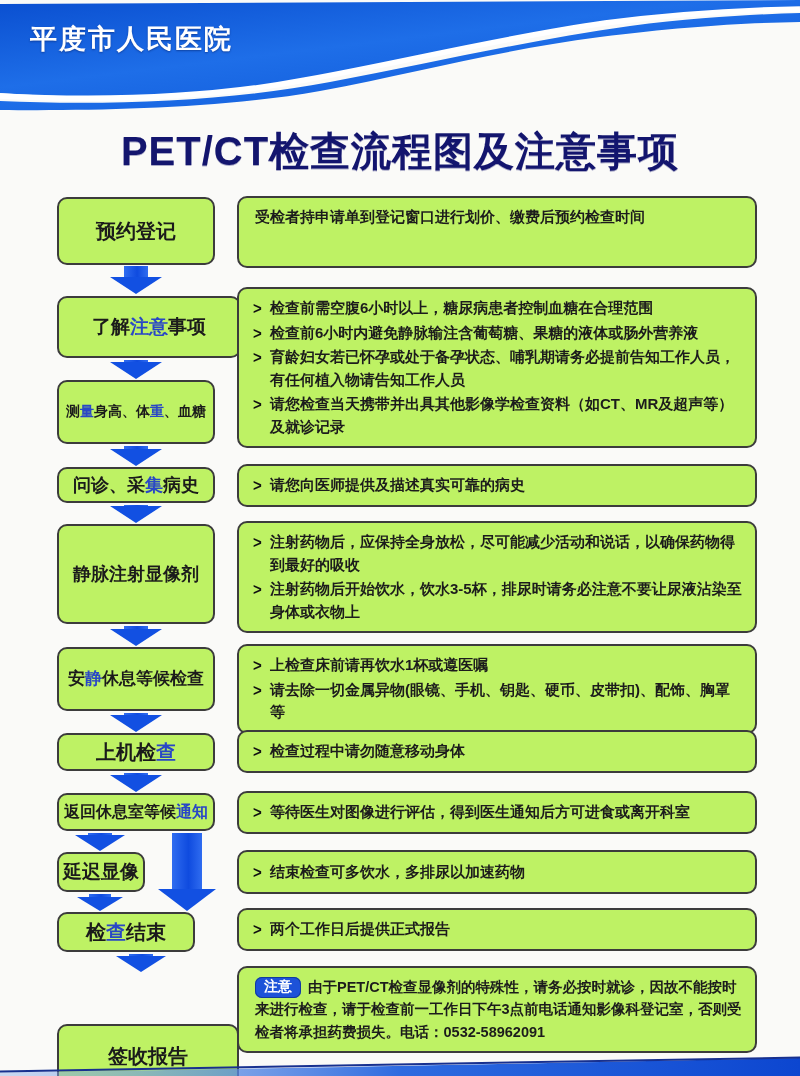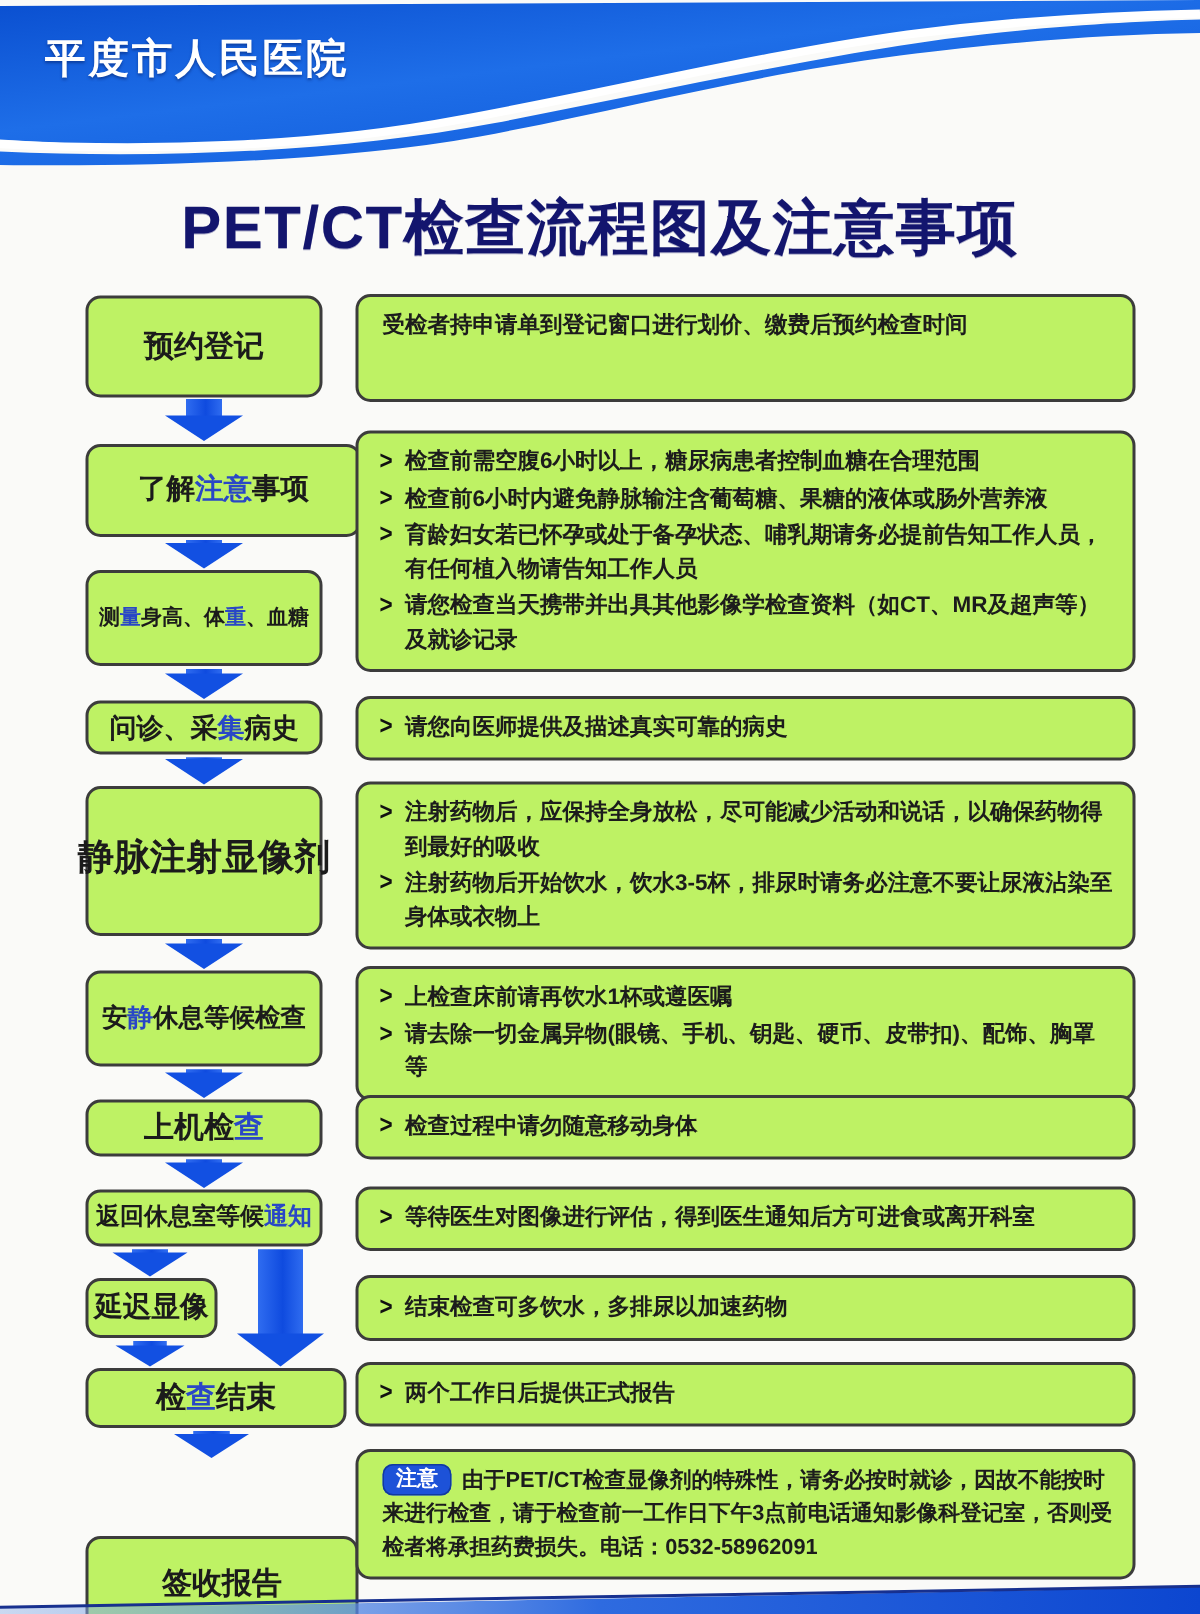--- a/index.html
+++ b/index.html
@@ -101,35 +101,35 @@
       <div class="fbox lbox" style="left: 57px; top: 296px; width: 184px; height: 62px;">
         <span class="lbl" style="font-size: 19px;"><span>了解</span><span class="hl">注意</span><span>事项</span></span>
       </div>
       <div class="fbox lbox" style="left: 57px; top: 380px; width: 158px; height: 64px;">
         <span class="lbl" style="font-size: 14px;"><span>测</span><span class="hl">量</span><span>身高、体</span><span class="hl">重</span><span>、血糖</span></span>
       </div>
       <div class="fbox lbox" style="left: 57px; top: 467px; width: 158px; height: 36px;">
         <span class="lbl" style="font-size: 18px;"><span>问诊、采</span><span class="hl">集</span><span>病史</span></span>
       </div>
       <div class="fbox lbox" style="left: 57px; top: 524px; width: 158px; height: 100px;">
-        <span class="lbl" style="font-size: 24px; font-family: Liberation Mono, monospace;"><span>静脉注射显像剂</span></span>
+        <span class="lbl" style="font-size: 18px;"><span>静脉注射显像剂</span></span>
       </div>
       <div class="fbox lbox" style="left: 57px; top: 647px; width: 158px; height: 64px;">
         <span class="lbl" style="font-size: 17px;"><span>安</span><span class="hl">静</span><span>休息等候检查</span></span>
       </div>
       <div class="fbox lbox" style="left: 57px; top: 733px; width: 158px; height: 38px;">
         <span class="lbl" style="font-size: 20px;"><span>上机检</span><span class="hl">查</span></span>
       </div>
       <div class="fbox lbox" style="left: 57px; top: 793px; width: 158px; height: 38px;">
         <span class="lbl" style="font-size: 16px;"><span>返回休息室等候</span><span class="hl">通知</span></span>
       </div>
       <div class="fbox lbox" style="left: 57px; top: 852px; width: 88px; height: 40px;">
         <span class="lbl" style="font-size: 19px;"><span>延迟显像</span></span>
       </div>
-      <div class="fbox lbox" style="left: 57px; top: 912px; width: 174px; height: 40px;">
+      <div class="fbox lbox" style="left: 57px; top: 912px; width: 138px; height: 40px;">
         <span class="lbl" style="font-size: 20px;"><span>检</span><span class="hl">查</span><span>结束</span></span>
       </div>
       <div class="fbox lbox" style="left: 57px; top: 1024px; width: 182px; height: 64px; justify-content: center;">
         <span class="lbl" style="font-size: 20px;"><span>签收报告</span></span>
       </div>
       <div class="fbox rbox top-align" style="left: 237px; top: 196px; width: 520px; min-height: 72px;">
         <div class="note-line no-chev">受检者持申请单到登记窗口进行划价、缴费后预约检查时间</div>
       </div>
       <div class="fbox rbox" style="left: 237px; top: 287px; width: 520px; min-height: 156px;">
         <div class="note-line"><span class="chev">&gt;</span>检查前需空腹6小时以上，糖尿病患者控制血糖在合理范围</div>

